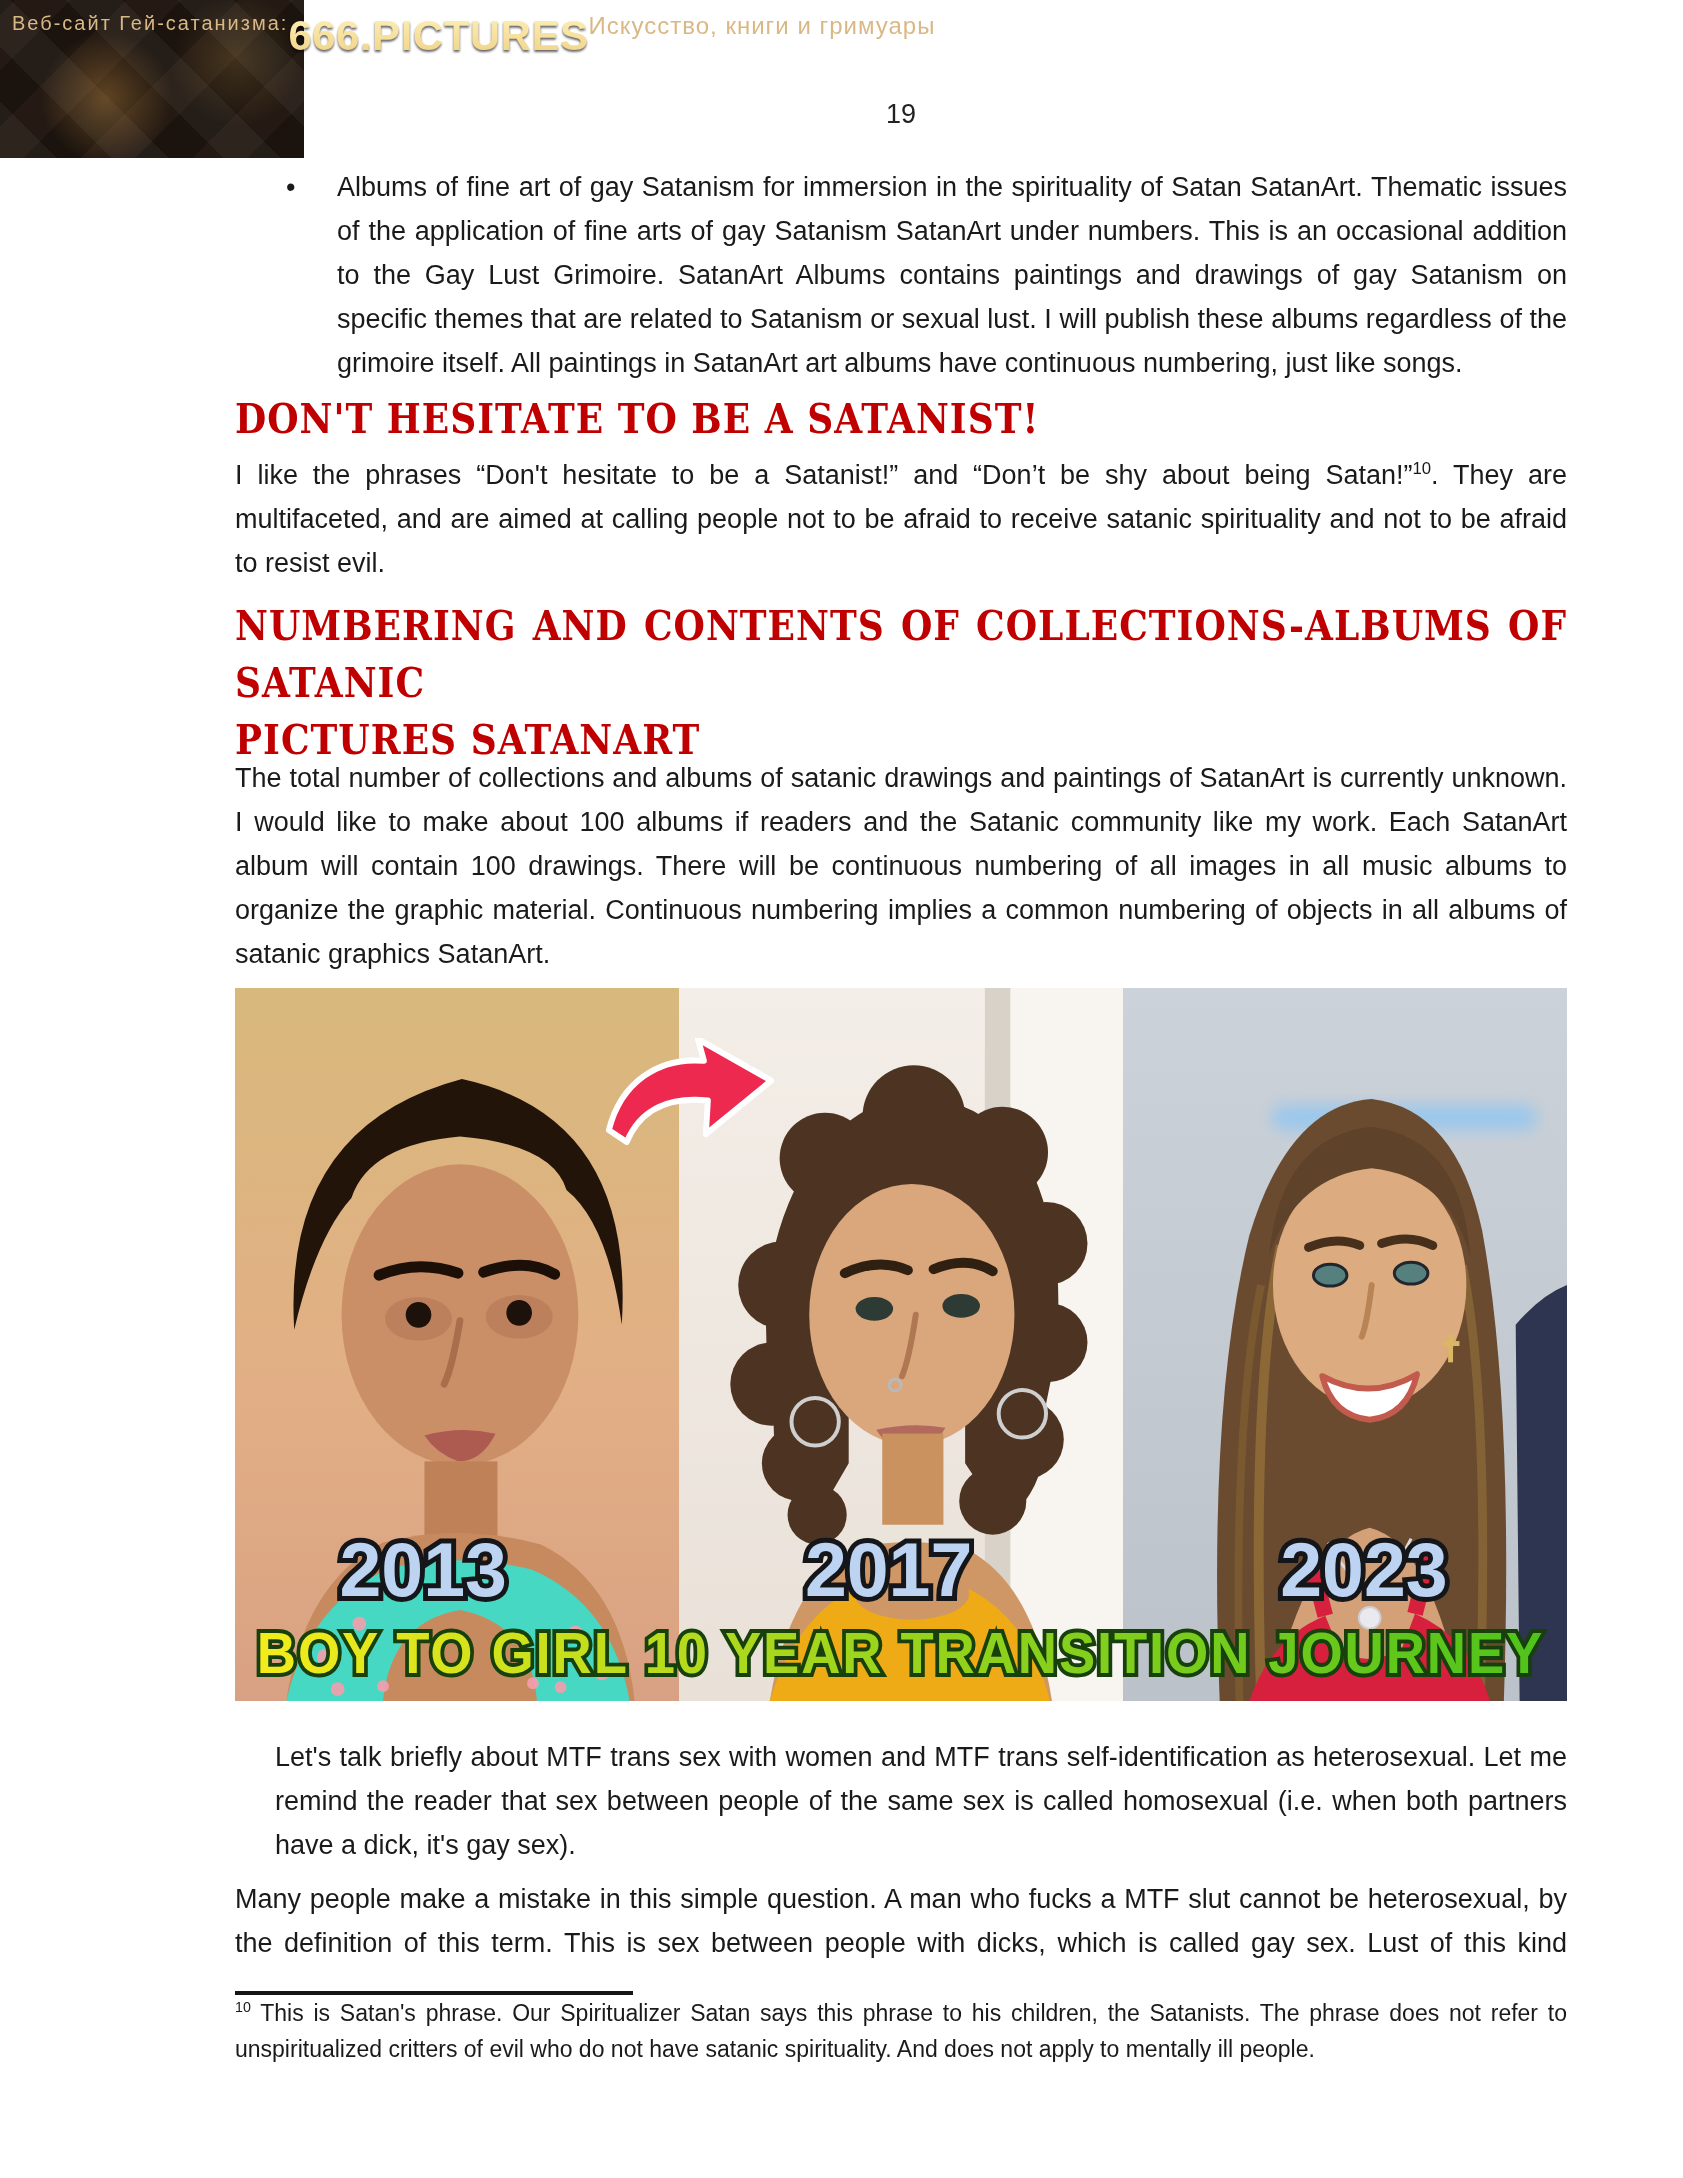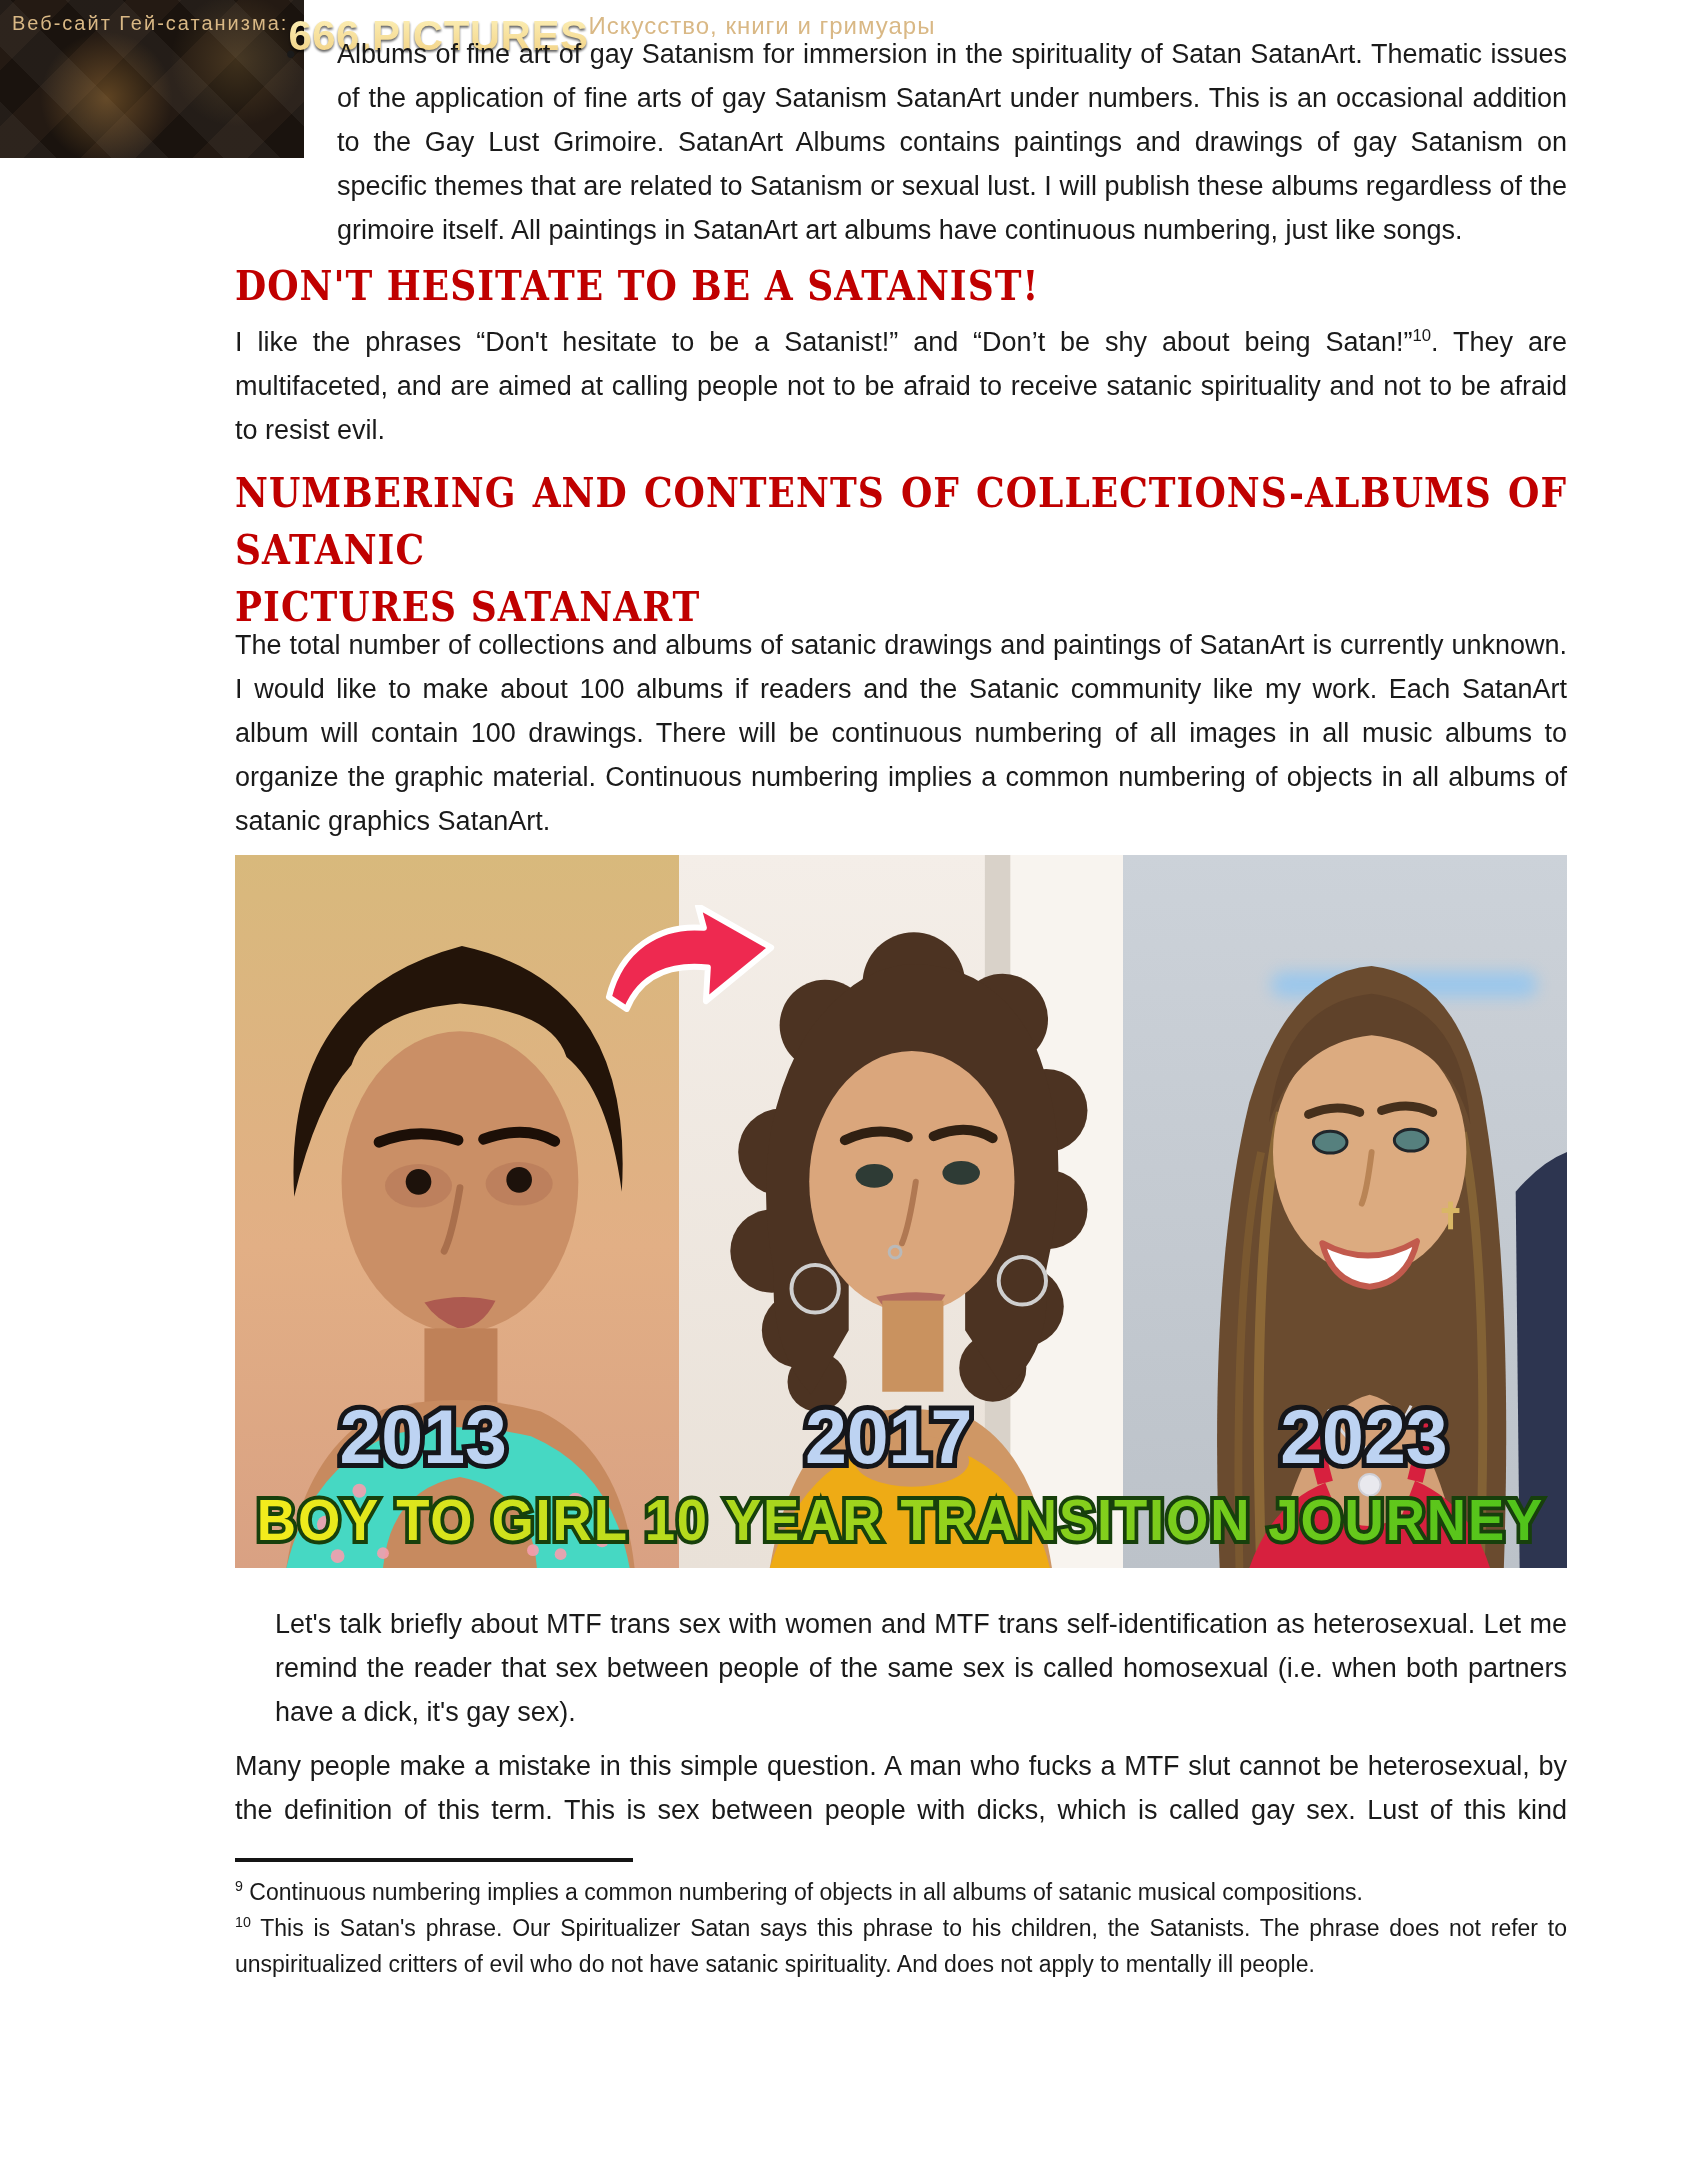--- a/index.html
+++ b/index.html
@@ -67,20 +67,21 @@
 <div class="page">
 
   <div class="logo">
     <div class="logo-top">Веб-сайт Гей-сатанизма:</div>
     <div class="logo-brand">666.PICTURES</div>
     <div class="logo-bottom">Искусство, книги и гримуары</div>
   </div>
 
   <div class="content">
 
+    <div class="pagenum">19</div>
 
     <div class="list-block">
       <div class="bullet-item">
         <span class="bullet-dot">•</span>
         <p class="body-text">Albums of fine art of gay Satanism for immersion in the spirituality of Satan SatanArt. Thematic issues of the application of fine arts of gay Satanism SatanArt under numbers. This is an occasional addition to the Gay Lust Grimoire. SatanArt Albums contains paintings and drawings of gay Satanism on specific themes that are related to Satanism or sexual lust. I will publish these albums regardless of the grimoire itself. All paintings in SatanArt art albums have continuous numbering, just like songs.</p>
       </div>
     </div>
 
     <div class="red-heading h1">DON'T HESITATE TO BE A SATANIST!</div>
 
@@ -235,18 +236,17 @@
         </defs>
         <text x="672" y="58" textLength="1300" lengthAdjust="spacingAndGlyphs">BOY TO GIRL 10 YEAR TRANSITION JOURNEY</text>
       </svg>
     </figure>
 
     <p class="body-text mt-p4">Let's talk briefly about MTF trans sex with women and MTF trans self-identification as heterosexual. Let me remind the reader that sex between people of the same sex is called homosexual (i.e. when both partners have a dick, it's gay sex).</p>
     <p class="body-text cont mt-p5">Many people make a mistake in this simple question. A man who fucks a MTF slut cannot be heterosexual, by the definition of this term. This is sex between people with dicks, which is called gay sex. Lust of this kind</p>
 
     <div class="fn-sep"></div>
 
-    <div class="footnote first"><sup>9</sup> <span>Continuous numbering implies a common numbering of objects in all albums of satanic musical compositions.</span></div>
     <div class="footnote"><sup>10</sup> <span>This is Satan's phrase. Our Spiritualizer Satan says this phrase to his children, the Satanists. The phrase does not refer to unspiritualized critters of evil who do not have satanic spirituality. And does not apply to mentally ill people.</span></div>
 
   </div>
 </div>
 
 
 </body></html>

